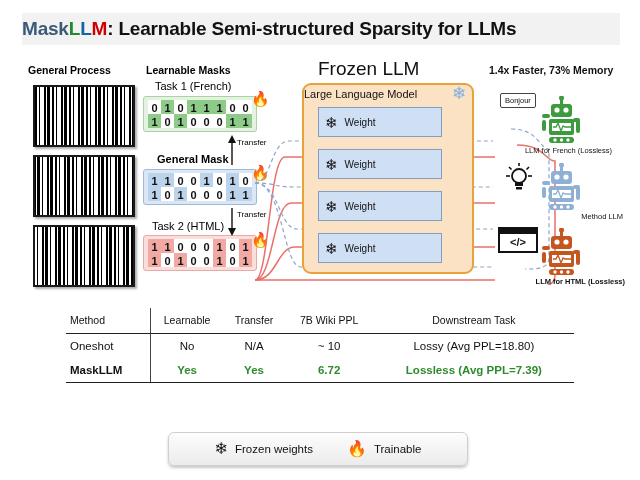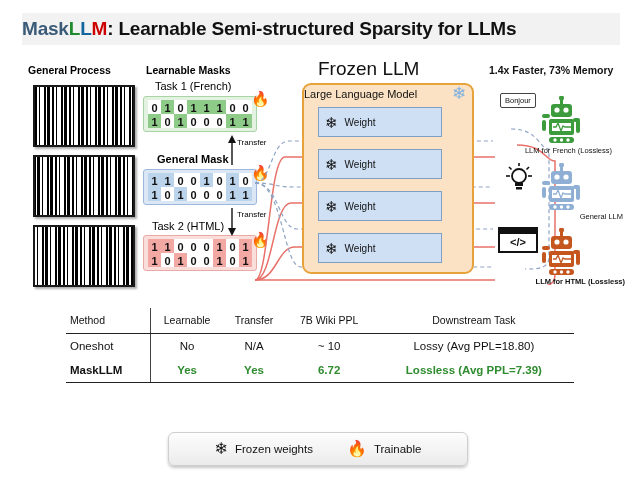--- a/index.html
+++ b/index.html
@@ -327,21 +327,21 @@
     <rect x="33" y="22" width="7" height="4" rx="2"></rect>
   </g>
   <circle cx="17" cy="14" r="2.6" fill="#fff"></circle>
     <circle cx="26" cy="14" r="2.6" fill="#fff"></circle>
   <rect x="12" y="27" width="19" height="8" fill="#fff"></rect>
   <path d="M13,31 l3,0 l2,-4 l3,8 l2,-5 l2,1 l6,0" stroke="#8fb0d4" stroke-width="1.3" fill="none"></path>
   <circle cx="15" cy="44" r="1.7" fill="#fff"></circle>
     <circle cx="21.5" cy="44" r="1.7" fill="#fff"></circle>
     <circle cx="28" cy="44" r="1.7" fill="#fff"></circle>
 </svg>
-<div class="abs robot-cap" style="left:503px;top:212px;width:120px;">General LLM</div>
+<div class="abs robot-cap" style="left:503px;top:212px;width:120px;">Method LLM</div>
 
 <div class="abs" style="left:498px;top:227px;">
   <div class="codebox" style="position:relative;">
     <div class="bar"></div>
     <span style="margin-top:4px;">&lt;/&gt;</span>
   </div>
 </div>
 <svg class="abs" style="left:540px;top:228px;" width="46" height="48">
   <g fill="#c4561e">
     <rect x="20" y="2" width="3" height="6"></rect>

